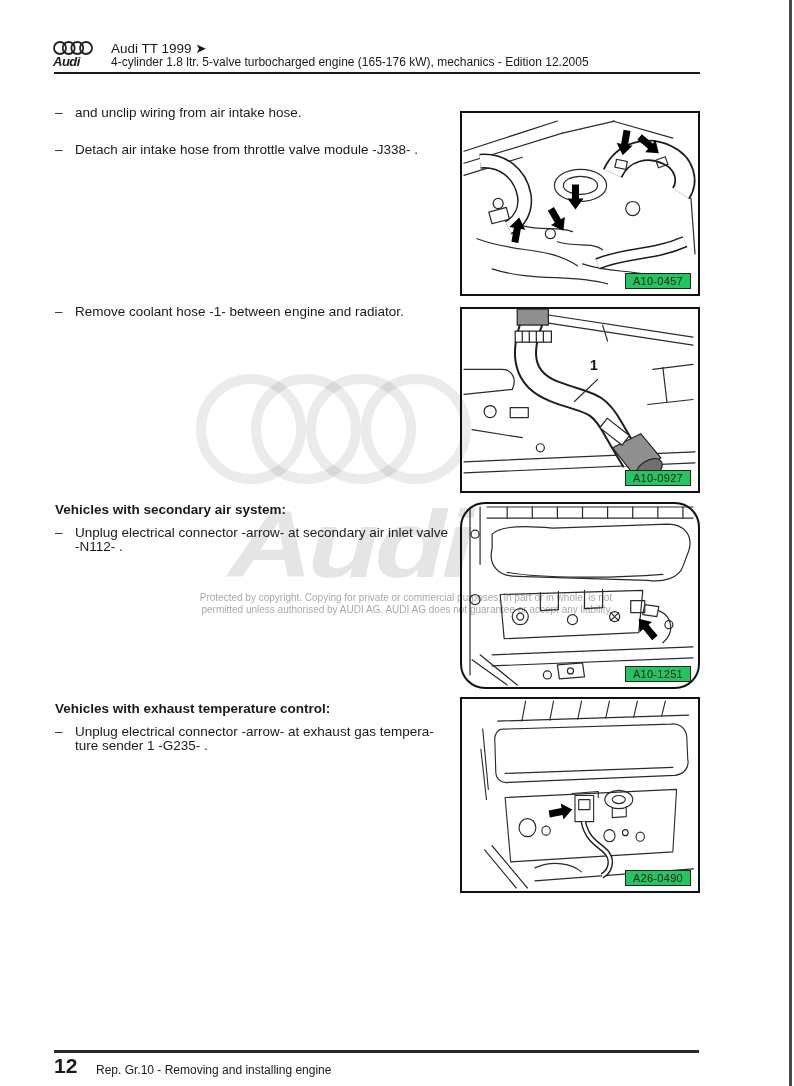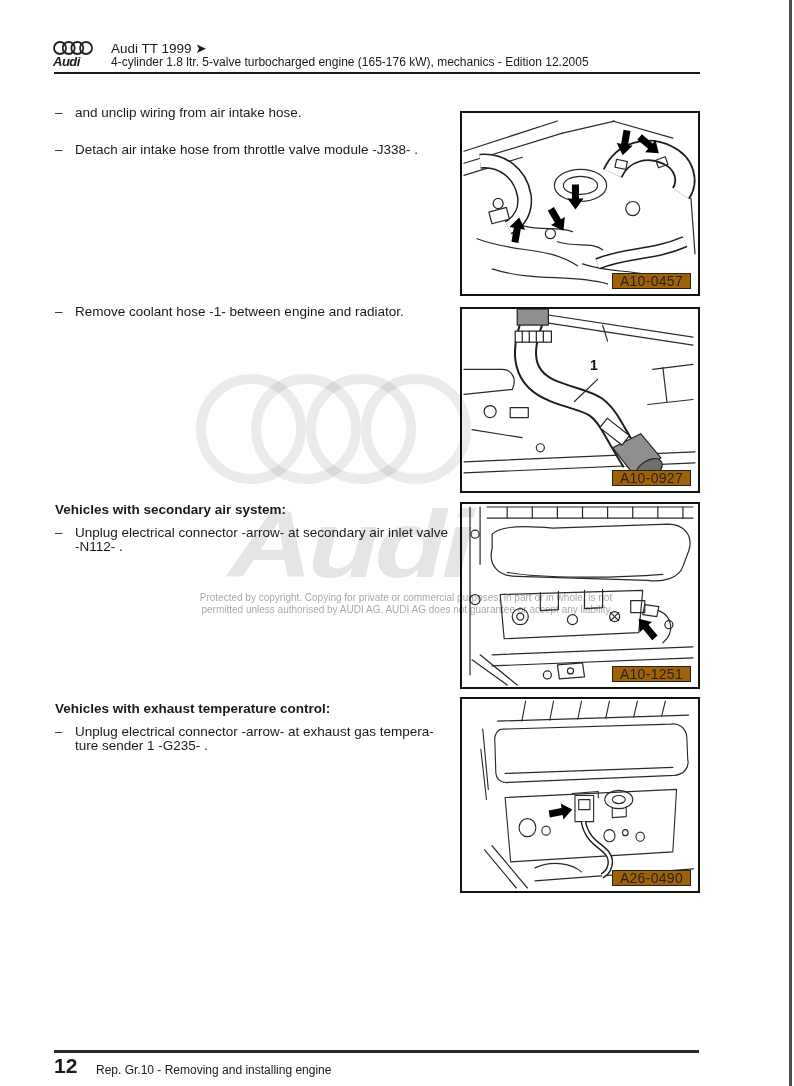--- a/index.html
+++ b/index.html
@@ -16,26 +16,26 @@
   .hdr-rule{position:absolute;left:54px;top:72px;width:646px;height:2px;background:#1a1a1a;z-index:7;}
   
   .step{position:absolute;left:55px;width:400px;font-size:13.5px;line-height:14px;z-index:7;}
   .step .marker{position:absolute;left:0;top:0;}
   .step .stext{display:block;margin-left:20px;}
   .sline{display:block;white-space:nowrap;}
   .subhead{position:absolute;left:55px;font-size:13.5px;font-weight:bold;white-space:nowrap;z-index:7;}
   
   .fig{position:absolute;left:460px;width:240px;border:2.5px solid #111;background:#fff;box-sizing:border-box;z-index:2;}
   .fig svg{display:block;width:100%;height:100%;}
-  .figlabel{position:absolute;right:7px;bottom:5px;border:1px solid #222;background:#a16207;
-    font-size:14px;line-height:11px;padding:1.5px 7px;letter-spacing:.3px;color:#222;white-space:nowrap;}
+  .figlabel{position:absolute;right:7px;bottom:5px;border:1px solid #222;background:#22c55e;
+    font-size:11px;line-height:11px;padding:1.5px 7px;letter-spacing:.3px;color:#222;white-space:nowrap;}
   .callout1{position:absolute;left:128px;top:48px;font-size:14px;font-weight:bold;color:#111;}
   #fig1{top:111px;height:185px;}
   #fig2{top:307px;height:186px;}
-  #fig3{top:502px;height:187px;}
+  #fig3{top:502px;height:187px;border-radius:25px;}
   #fig4{top:697px;height:196px;padding-left:17px;}
   
   .wm-rings{position:absolute;left:196px;top:372px;z-index:3;pointer-events:none;}
   .wm-wordmark{position:absolute;left:228px;top:498px;z-index:3;font-size:94px;line-height:94px;
     font-weight:bold;font-style:italic;color:rgba(0,0,0,0.10);letter-spacing:-4px;
     transform:scaleX(1.25);transform-origin:left top;pointer-events:none;white-space:nowrap;}
   .wm-copy{position:absolute;left:100px;top:592px;width:612px;text-align:center;
     font-size:10px;line-height:12px;color:rgba(0,0,0,0.36);z-index:6;pointer-events:none;}
   .wm-copy div{white-space:nowrap;}
   

